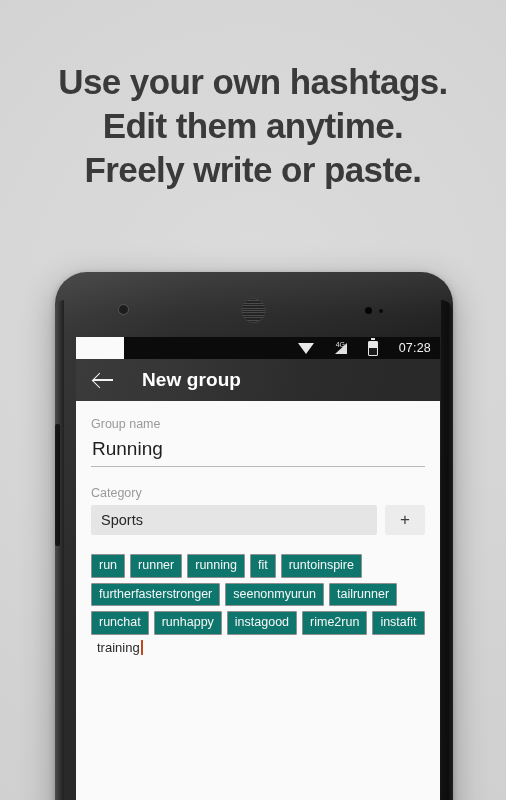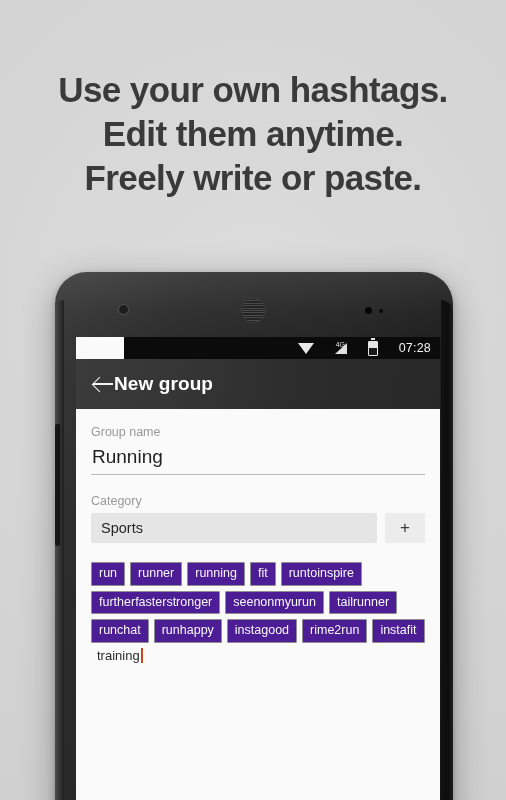--- a/index.html
+++ b/index.html
@@ -18,21 +18,21 @@
   
   #promo-background {
     position: absolute;
     inset: 0;
     background: radial-gradient(ellipse 120% 80% at 50% 38%, #dcdcdc 0%, #d6d6d6 45%, #cecece 100%);
   }
 
   
   #headline {
     position: absolute;
-    top: 68px;
+    top: 60px;
     left: 0;
     width: 506px;
     text-align: center;
     color: #3a3a3a;
     font-weight: bold;
     font-size: 35px;
     line-height: 44px;
     letter-spacing: -0.6px;
   }
   #headline .hl {
@@ -175,25 +175,26 @@
   .batt:before {
     content: "";
     position: absolute;
     left: 2px; top: -3.2px;
     width: 4px; height: 2px;
     background: #e6e6e6;
   }
 
   
   #app-bar {
-    height: 50px;
+    height: 42px;
     background: linear-gradient(100deg, #3b3b3b 0%, #353535 30%, #2c2c2c 62%, #282828 100%);
     display: flex;
     align-items: center;
     padding-left: 16px;
+    gap: 28px;
   }
   #back-arrow-icon {
     width: 22px; height: 22px;
     position: relative;
     flex: none;
     cursor: pointer;
   }
   #back-arrow-icon:before {
     content: "";
     position: absolute;
@@ -271,21 +272,21 @@
   }
   #hashtags-label { font-size: 12.5px; color: #9a9a9a; }
   #hashtags-counter { font-size: 13.5px; color: #666; }
   #hashtag-chips {
     display: flex;
     flex-wrap: wrap;
     gap: 5px 5px;
     align-items: center;
   }
   .chip {
-    background: #4c1d95;
+    background: #0f766e;
     color: #f7f7f7;
     font-size: 12.5px;
     line-height: 12.5px;
     padding: 4px 7px 5px 7px;
     border: 1px solid #8f8f8f;
     border-radius: 1px;
     white-space: nowrap;
   }
   #hashtag-draft {
     font-size: 13px;

